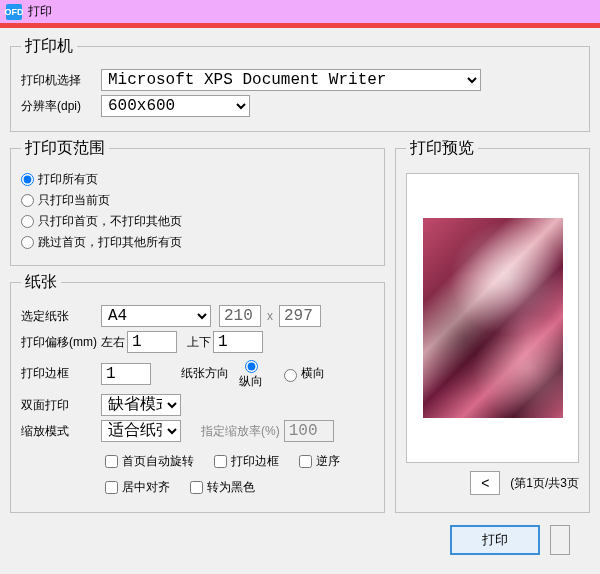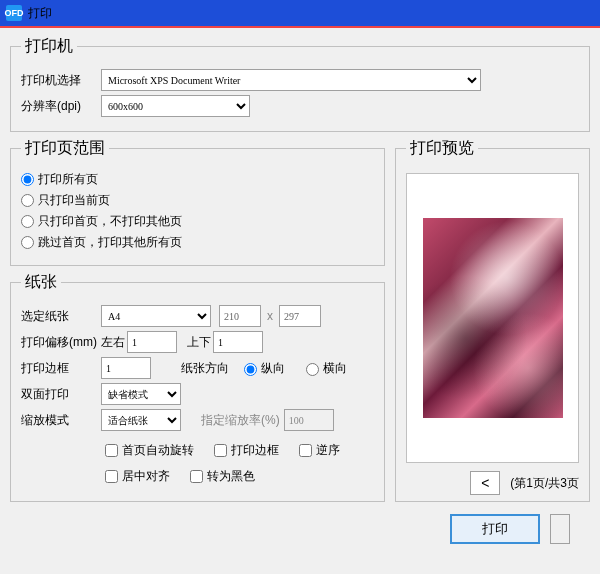--- a/index.html
+++ b/index.html
@@ -8,22 +8,22 @@
     width: 600px;
     height: 574px;
     font-family: "Microsoft YaHei", "SimSun", sans-serif;
     font-size: 12px;
     background: #f0f0f0;
     color: #000;
     overflow: hidden;
   }
   .titlebar {
     height: 28px;
-    background: #1d4ed8;
-    border-bottom: 2px solid #ef4444;
+    background: #f0abfc;
+    border-bottom: 5px solid #ef4444;
     display: flex;
     align-items: center;
     padding: 0 6px;
   }
   .app-icon {
     width: 16px; height: 16px;
     background: #2196f3;
     border-radius: 2px;
     display: flex; align-items: center; justify-content: center;
     color: #fff; font-size: 9px; font-weight: bold;
@@ -49,22 +49,22 @@
     min-height: 22px;
   }
   .label {
     width: 80px;
     flex-shrink: 0;
   }
   select, input[type=text] {
     height: 22px;
     border: 1px solid #a0a0a0;
     background: #fff;
-    font-family: Liberation Serif, serif;
-    font-size: 10px;
+    font-family: Liberation Mono, monospace;
+    font-size: 16px;
     padding: 0 4px;
   }
   select { padding: 0 2px; }
   .sel-wide { width: 380px; }
   .sel-med { width: 149px; }
   .sel-small { width: 80px; }
   .radio-row, .check-row {
     display: flex;
     align-items: center;
     margin: 4px 0;
@@ -204,21 +204,21 @@
           <span>左右</span>
           <input type="text" style="width: 50px; margin: 0px 10px 0px 2px;" value="1">
           <span>上下</span>
           <input type="text" style="width: 50px; margin-left: 2px;" value="1">
         </div>
 
         <div class="row">
           <span class="label">打印边框</span>
           <input type="text" style="width: 50px;" value="1">
           <span style="margin-left:30px;">纸张方向</span>
-          <label class="chklabel" style="margin-left:10px;">
+          <label class="chklabel" style="margin-left:10px;flex-direction:column;">
             <input type="radio" name="o" checked="" style="">
             <span>纵向</span>
           </label>
           <label class="chklabel">
             <input type="radio" name="o" style="">
             <span>横向</span>
           </label>
         </div>
 
         <div class="row">

